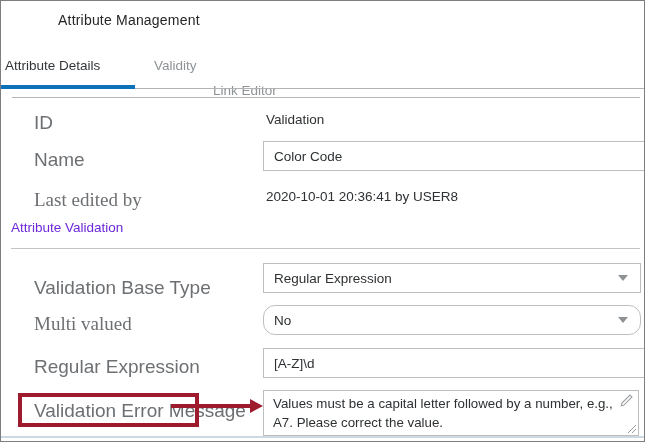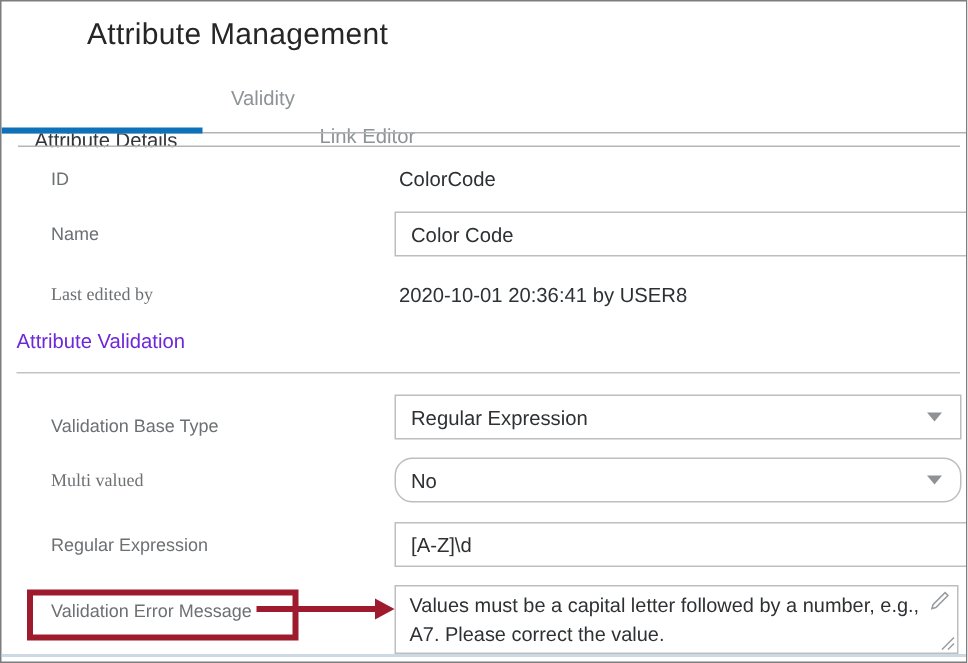--- a/index.html
+++ b/index.html
@@ -4,29 +4,29 @@
 <style>
   * { margin:0; padding:0; box-sizing:border-box; }
   html,body { background:#ffffff; }
   body { font-family:"Liberation Sans", sans-serif; }
   .window {
     position:relative; width:645px; height:442px; background:#ffffff;
     border:1px solid #7d7d7d; overflow:hidden;
   }
   .page-title {
     position:absolute; left:57px; top:11px;
-    font-size:20px; color:#262626; letter-spacing:.2px;
+    font-size:14px; color:#262626; letter-spacing:.2px;
   }
   .tab { position:absolute; top:57px; font-size:13.5px; cursor:pointer; }
   .tab-active { color:#32363a; }
   .tab-inactive { color:#8e9396; }
   .tab-underline { position:absolute; left:0; top:84px; height:4px; background:#0d72b9; }
   .tabstrip-line { position:absolute; left:0; top:87px; width:645px; height:1px; background:#b3b3b3; }
   .top-divider { position:absolute; left:11px; top:96px; width:628px; height:1px; background:#b5b5b5; }
-  .field-label { position:absolute; left:33px; font-size:12px; color:#6d7073; white-space:nowrap; }
+  .field-label { position:absolute; left:33px; font-size:19px; color:#6d7073; white-space:nowrap; }
   .static-value { position:absolute; left:265px; font-size:13.5px; color:#2e3133; white-space:nowrap; }
   .section-header { position:absolute; left:10px; font-size:13.5px; color:#6d28d9; }
   .section-divider { position:absolute; left:10px; top:247px; width:629px; height:1px; background:#c3c3c3; }
   .text-input {
     position:absolute; left:262px; width:456px; height:30px;
     border:1px solid #bcbec0; background:#fff; border-radius:0;
     font-family:"Liberation Sans", sans-serif; font-size:13.5px; color:#2e3133;
     padding:0 10px; outline:none;
   }
   .select-box {
@@ -62,29 +62,29 @@
   }
   .bottom-strip { position:absolute; left:0; top:435px; width:645px; height:2px; background:#ccd8e2; }
 </style>
 </head>
 <body>
 
 <div class="window">
 
   <div class="page-title">Attribute Management</div>
 
-  <div class="tab tab-active" style="left:22px;margin-top:28px;">Attribute Details</div>
+  <div class="tab tab-active" style="left:4px;">Attribute Details</div>
   <div class="tab tab-inactive" style="left:153px;">Validity</div>
   <div class="tab tab-inactive" style="left:212px;margin-top:25px;">Link Editor</div>
   <div class="tabstrip-line"></div>
   <div class="tab-underline" style="width:134px;"></div>
   <div class="top-divider"></div>
 
   <div class="field-label" style="top:111px;">ID</div>
-  <div class="static-value" style="top:111px;">ColorCode</div>
+  <div class="static-value" style="top:111px;">Validation</div>
 
   <div class="field-label" style="top:148px;">Name</div>
   <input class="text-input" style="top: 140px;" type="text" value="Color Code">
 
   <div class="field-label" style="top:188px;font-family:Liberation Serif, serif;">Last edited by</div>
   <div class="static-value" style="top:188px;">2020-10-01 20:36:41 by USER8</div>
 
   <div class="section-header" style="top:219px;">Attribute Validation</div>
   <div class="section-divider"></div>
 

